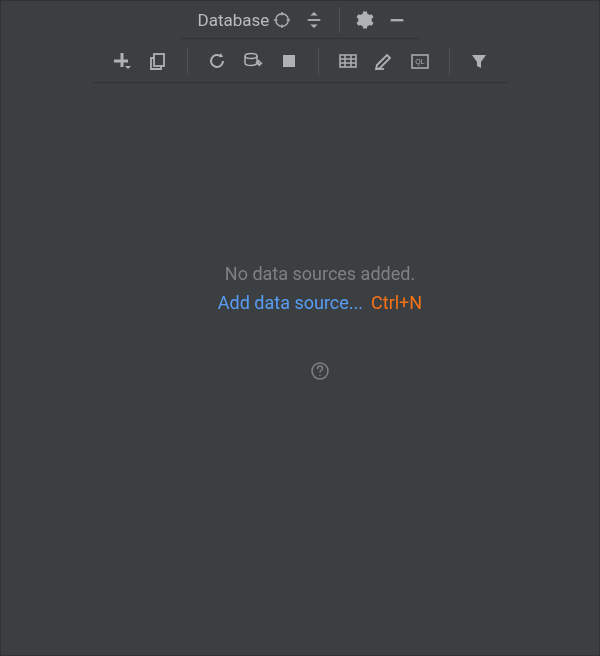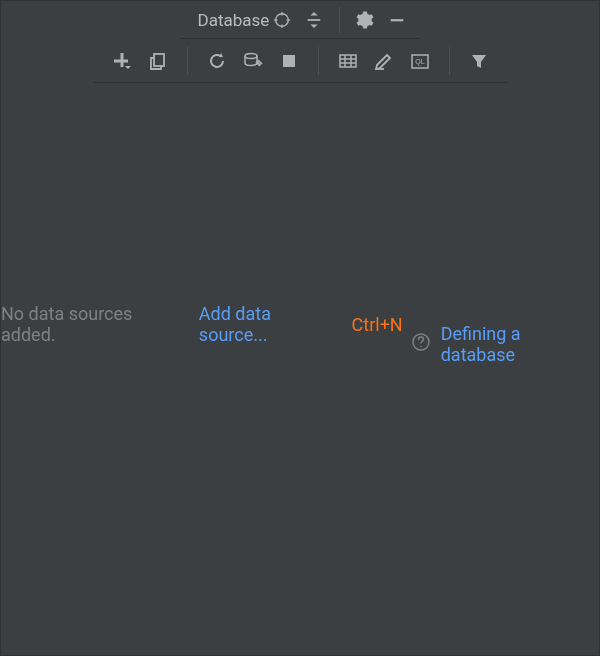--- a/index.html
+++ b/index.html
@@ -85,25 +85,26 @@
     }
     .tool-sep {
       width: 1px;
       height: 28px;
       background: #515151;
       margin: 0 8px;
     }
     .content {
       flex: 1;
       display: flex;
-      flex-direction: row;
+      flex-direction: column;
       align-items: center;
       justify-content: center;
       gap: 8px;
       padding-bottom: 90px;
+      padding-left: 40px;
     }
     .empty-msg {
       font-size: 18px;
       color: #808080;
     }
     .action-row {
       display: flex;
       align-items: center;
       gap: 8px;
       font-size: 18px;
@@ -237,16 +238,15 @@
       <span class="shortcut">Ctrl+N</span>
     </div>
     <div class="help-row">
       <span class="help-icon">
         <svg viewBox="0 0 20 20" fill="none" stroke="currentColor" stroke-width="1.5">
           <circle cx="10" cy="10" r="8"></circle>
           <path d="M7.5 7.5a2.5 2.5 0 115 0c0 1.5-2.5 2-2.5 3.5" stroke-linecap="round"></path>
           <circle cx="10" cy="14.5" r="0.8" fill="currentColor" stroke="none"></circle>
         </svg>
       </span>
-      <span class="link">Defining a database</span>
     </div>
   </div>
 </div>
 
 </body></html>

